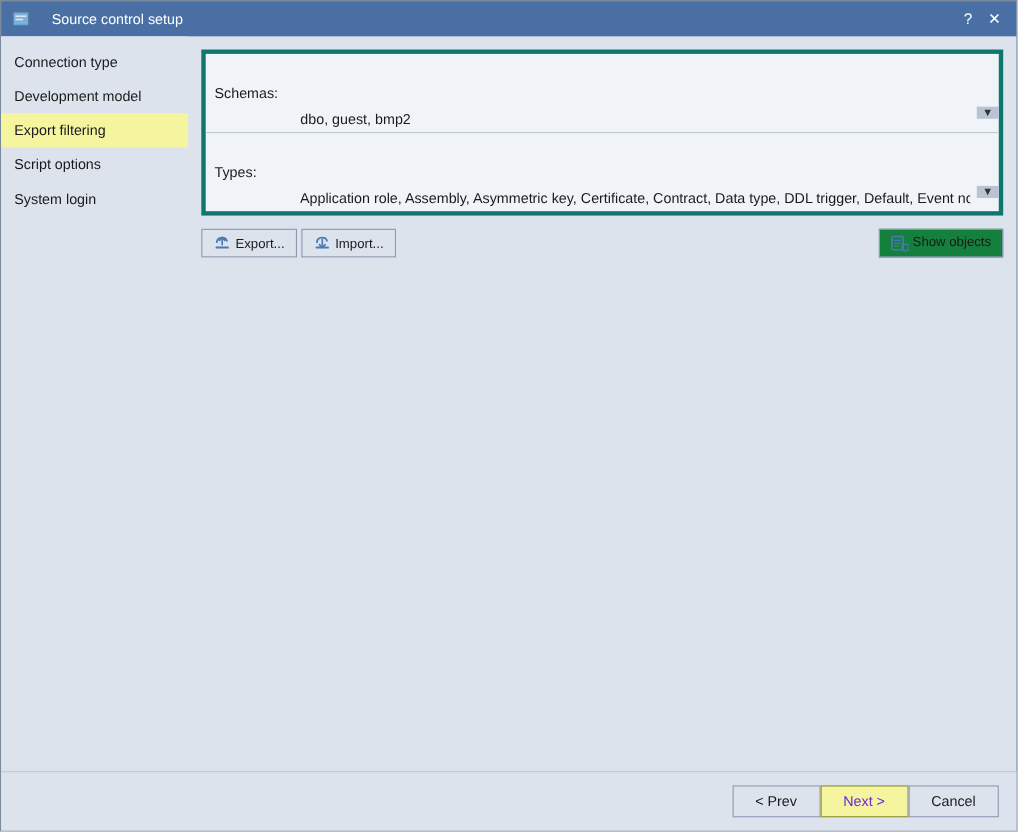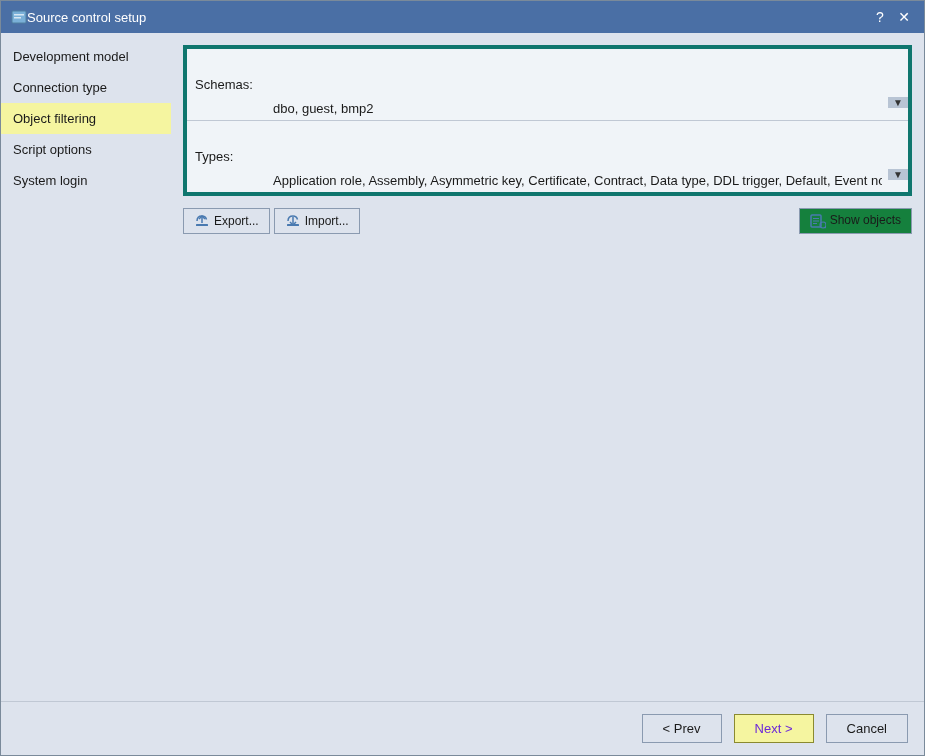--- a/index.html
+++ b/index.html
@@ -28,21 +28,21 @@
       padding: 6px 10px;
       display: flex;
       align-items: center;
       justify-content: space-between;
       height: 32px;
       flex-shrink: 0;
     }
     .title-bar-left {
       display: flex;
       align-items: center;
-      gap: 0;
+      gap: 20px;
     }
     .title-bar-icon {
       width: 16px;
       height: 16px;
     }
     .title-bar-title {
       font-size: 13px;
       font-weight: normal;
     }
     .title-bar-buttons {
@@ -169,21 +169,21 @@
       border: 1px solid #8a9ab0;
       cursor: pointer;
       font-size: 12px;
       color: #1a1a1a;
     }
     .footer {
       display: flex;
       justify-content: flex-end;
       align-items: center;
       padding: 12px 16px;
-      gap: 12px;
+      gap: 0;
       flex-shrink: 0;
       border-top: 1px solid #c0c8d4;
       background: #dde3ed;
     }
     .footer-btn {
       padding: 6px 20px;
       font-size: 13px;
       cursor: pointer;
       border: 1px solid #8a9ab0;
       min-width: 80px;
@@ -225,27 +225,27 @@
     <div class="title-bar-buttons">
       <button class="title-bar-btn">?</button>
       <button class="title-bar-btn">✕</button>
     </div>
   </div>
 
   <div class="dialog-content">
 
     <div class="sidebar">
       <div class="sidebar-item">
+        <span>Connection type</span>
+      </div>
+      <div class="sidebar-item">
         <span>Development model</span>
       </div>
-      <div class="sidebar-item">
-        <span>Connection type</span>
-      </div>
       <div class="sidebar-item active">
-        <span>Object filtering</span>
+        <span>Export filtering</span>
       </div>
       <div class="sidebar-item">
         <span>Script options</span>
       </div>
       <div class="sidebar-item">
         <span>System login</span>
       </div>
     </div>
 
     <div class="main-area">

